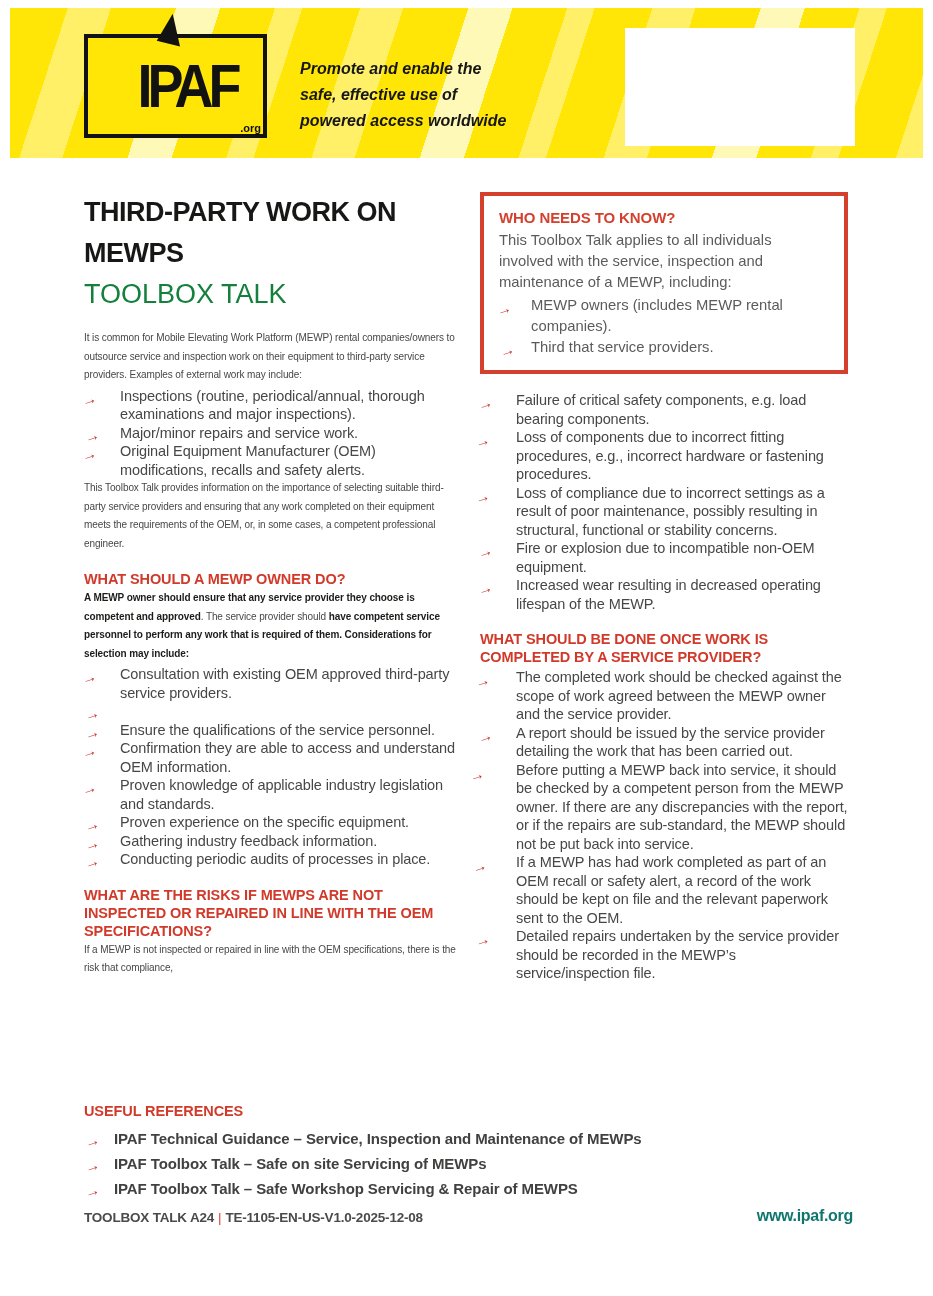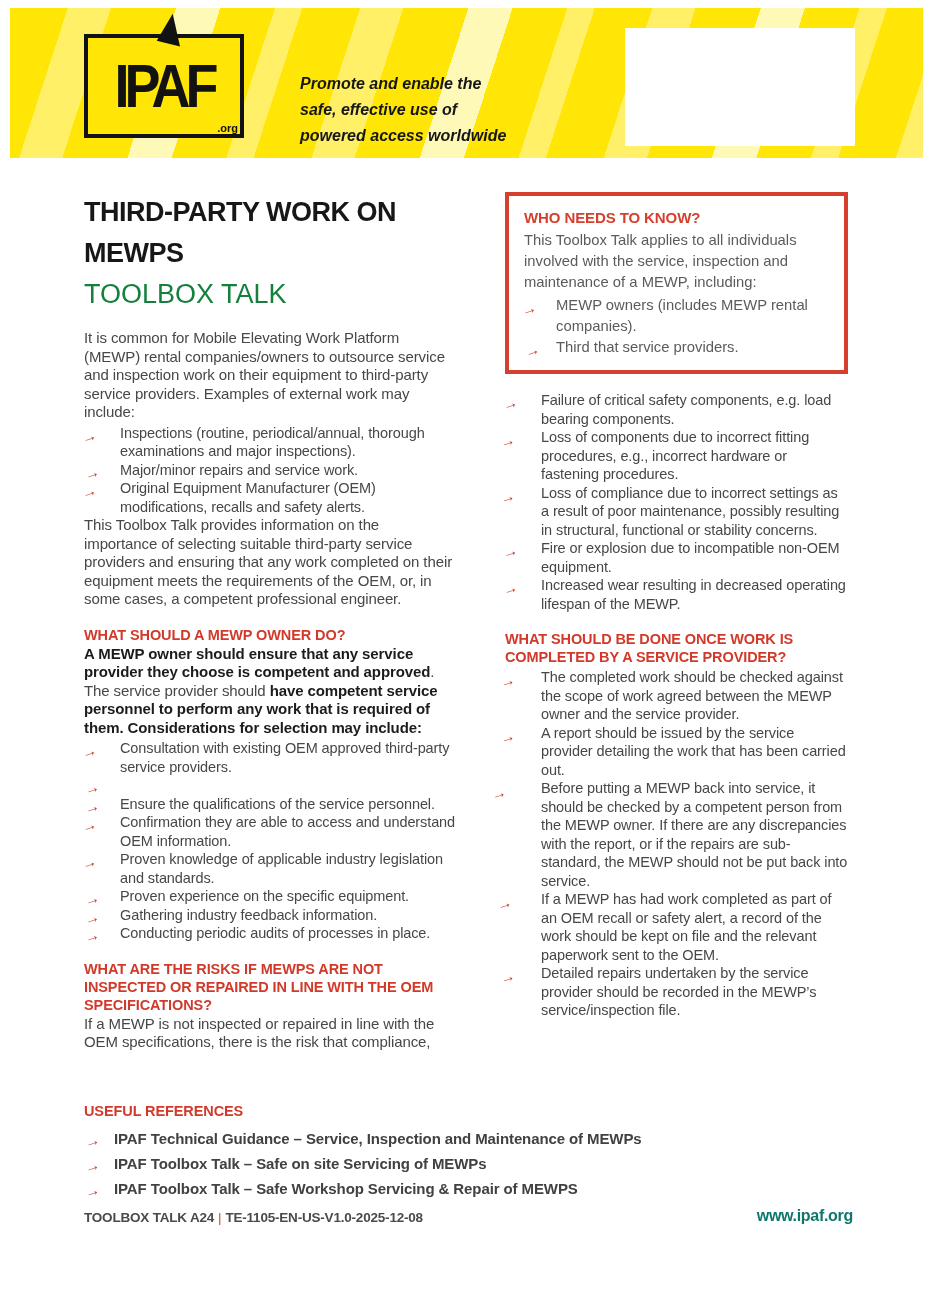--- a/index.html
+++ b/index.html
@@ -10,37 +10,37 @@
   .band{position:absolute;left:10px;right:10px;top:8px;height:150px;
         background-color:#FFE606;
         background-image:repeating-linear-gradient(108deg,
           rgba(255,255,255,0) 0px, rgba(255,255,255,0) 55px,
           #FFF068 55px, #FFF068 96px,
           rgba(255,255,255,0) 96px, rgba(255,255,255,0) 158px,
           #FFF9B8 158px, #FFF9B8 200px,
           rgba(255,255,255,0) 200px, rgba(255,255,255,0) 252px,
           #FFF068 252px, #FFF068 278px);}
   .logo{position:absolute;left:74px;top:26px;width:152px;height:96px;border:4px solid #121212;
-        background:#FFE606;display:flex;align-items:center;justify-content:center;}
+        background:#FFE606;display:flex;align-items:center;justify-content:center;padding-left:23px;}
   .logo .letters{font-weight:bold;font-size:54px;letter-spacing:-5px;color:#121212;
         transform:scaleY(1.12);line-height:1;}
   .logo .peak{position:absolute;top:-24px;left:72px;width:0;height:0;
         border-left:9px solid transparent;border-right:15px solid transparent;
         border-bottom:30px solid #121212;transform:rotate(14deg);}
   .logo .org{position:absolute;right:2px;bottom:0px;font-weight:bold;font-size:11px;color:#121212;
         letter-spacing:0;}
   .tagline{position:absolute;left:290px;top:48px;font-style:italic;font-weight:bold;
-        font-size:16px;line-height:26px;color:#161616;margin-top:15px;}
+        font-size:16px;line-height:26px;color:#161616;}
   .stickerbox{position:absolute;right:68px;top:20px;width:230px;height:118px;background:#ffffff;}
 
   
-  .content{position:absolute;top:192px;left:84px;right:85px;display:flex;gap:49px;}
+  .content{position:absolute;top:192px;left:84px;right:85px;display:flex;gap:24px;}
   .col-left{flex:0 0 372px;}
   .col-right{flex:1;min-width:0;}
-  p{margin:0;font-size:15px;line-height:18.5px;letter-spacing:-0.1px;}
+  p{margin:0;font-size:10px;line-height:18.5px;letter-spacing:-0.1px;}
   .h1{font-size:27px;line-height:41px;font-weight:bold;letter-spacing:-0.5px;color:#171716;margin:0;}
   .h1-sub{font-size:27px;line-height:41px;font-weight:normal;color:#15803d;margin:0 0 14px 0;}
   .red-head{font-size:14.5px;line-height:18px;font-weight:bold;color:#d13a2a;margin:17px 0 1px 0;
         letter-spacing:-0.1px;}
   .bold{font-weight:bold;color:#1c1c1a;}
   ul.arrows{list-style:none;margin:2px 0 0 0;padding:0;}
   ul.arrows li{display:flex;font-size:14.5px;line-height:18.5px;letter-spacing:-0.1px;margin:0;}
   ul.arrows .arr{flex:0 0 36px;color:#c9362a;font-weight:bold;font-size:15px;
         transform:rotate(-18deg);transform-origin:50% 50%;}
   .gap-after{margin-bottom:15px;}

